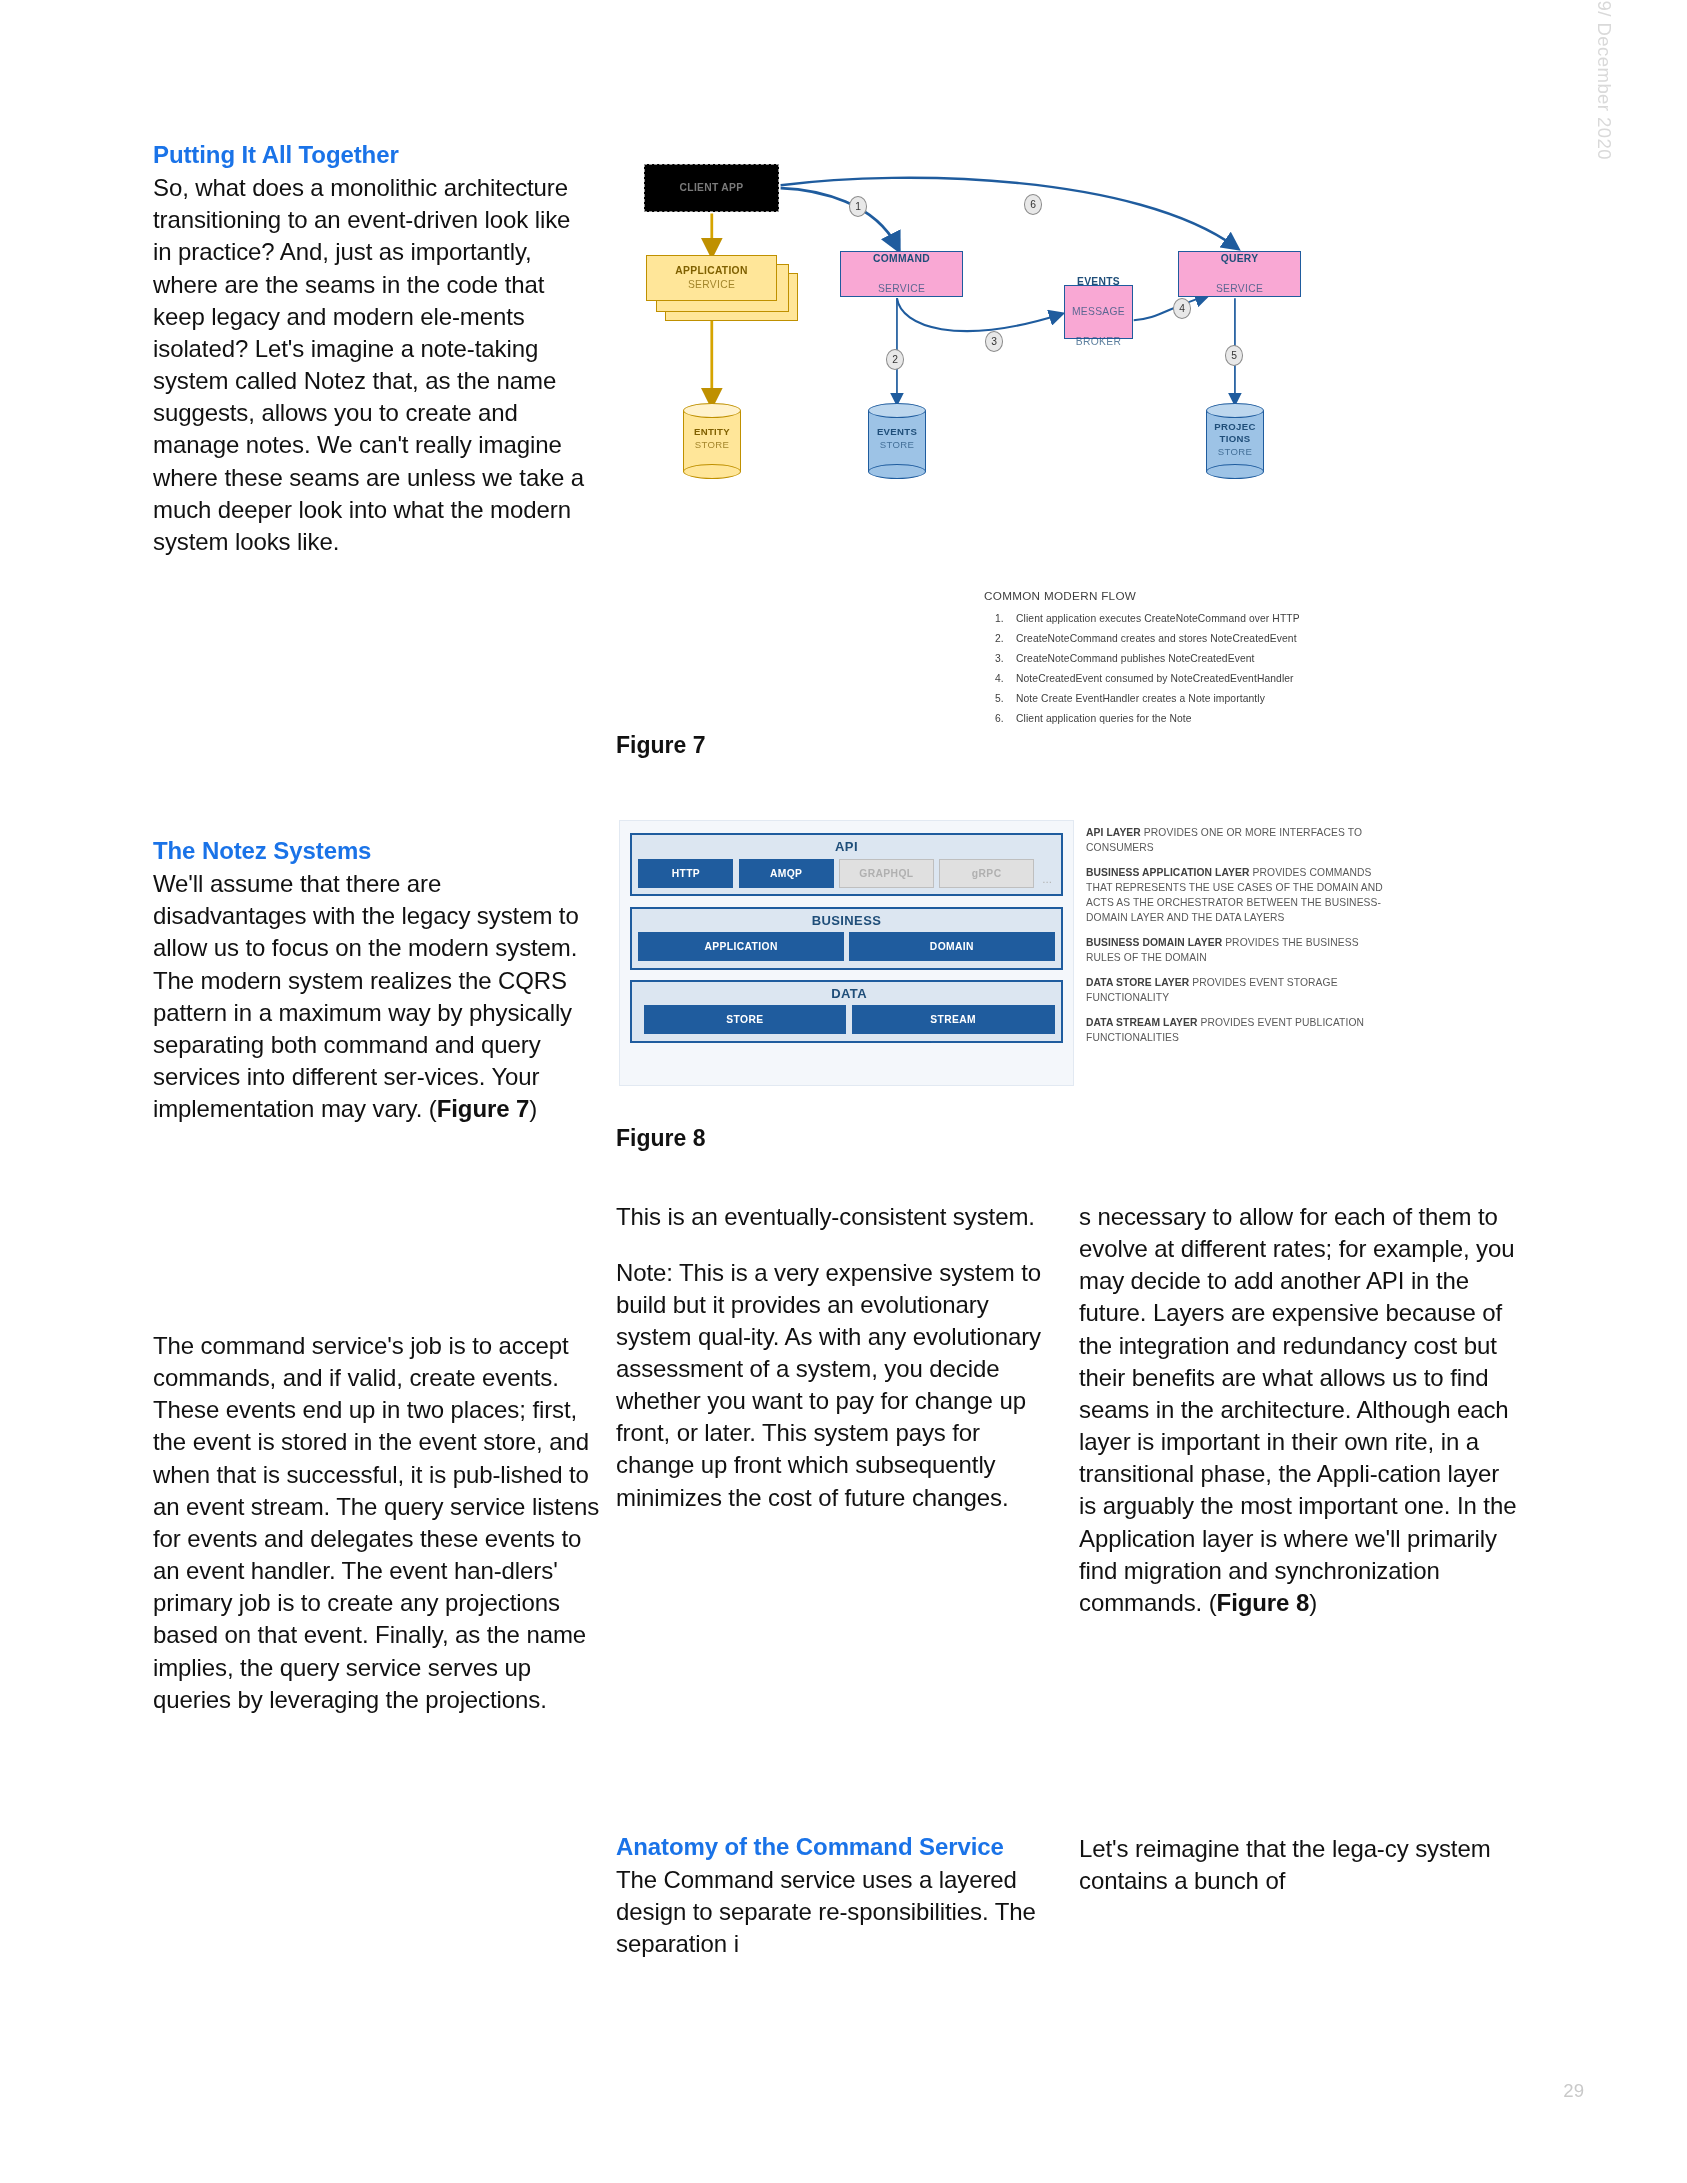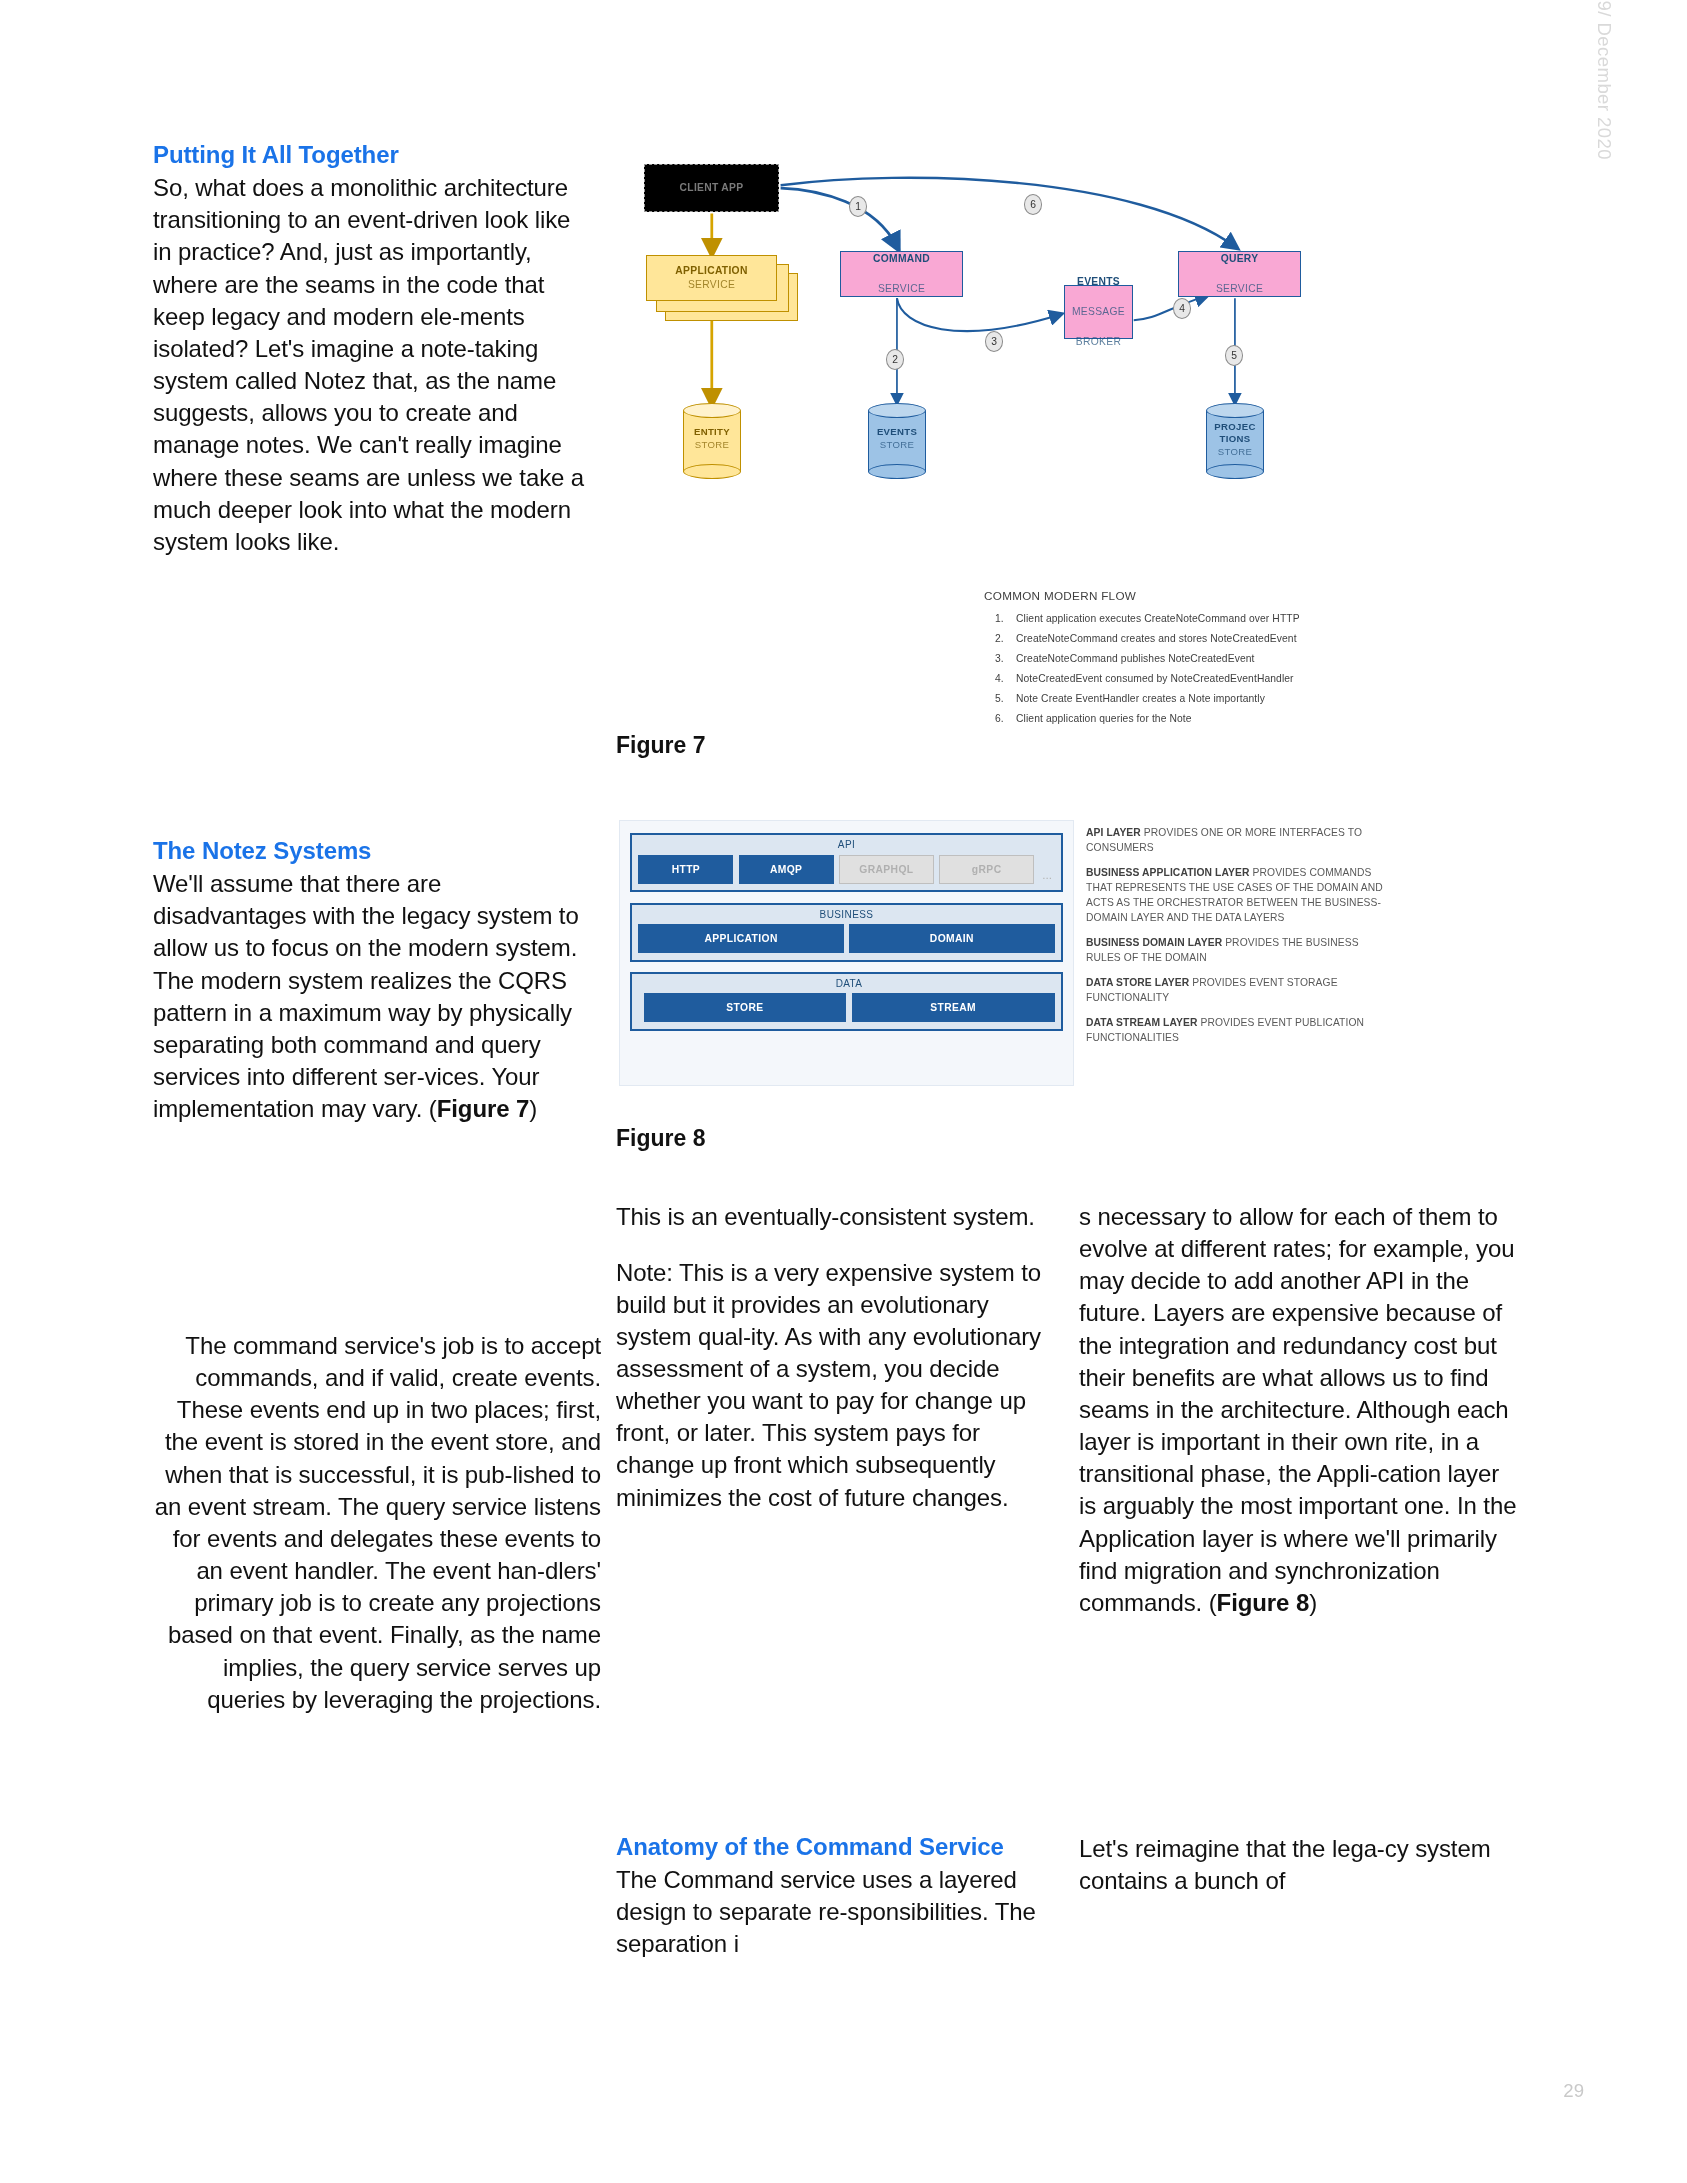--- a/index.html
+++ b/index.html
@@ -25,21 +25,21 @@
     position:absolute; right:103px; bottom:81px;
     font-size:18.6px; color:#c9c9c9;
   }
 
   
   .col{position:absolute;}
   .colA{left:153px; top:141px; width:441px;}
   .colB{left:616px; top:1201px; width:427px;}
   .colC{left:1079px; top:1201px; width:441px;}
   .colA2{left:153px; top:837px; width:448px;}
-  .colA3{left:153px; top:1330px; width:448px;text-align:right;}
+  .colA3{left:153px; top:1330px; width:448px;}
   .colB2{left:616px; top:1833px; width:427px;}
   .colC2{left:1079px; top:1833px; width:441px;}
 
   h2.sect{
     font-size:24px; font-weight:bold; color:#1a73e8;
     margin:0 0 2.8px 0; line-height:1.18; letter-spacing:-0.1px;
   }
   p.body{
     font-size:24px; line-height:1.34; color:#111;
     margin:0 0 23.4px 0; letter-spacing:-0.1px;
@@ -126,21 +126,21 @@
   #flow li .n{position:absolute;left:11px;top:0;}
 
   
   #fig8{position:absolute;left:619px;top:820px;width:455px;height:266px;
         background:#f4f7fb;border:0.7px solid #e2e9f2;box-sizing:border-box;padding:12.4px 9.6px;}
   .layer{
     background:#dce6f1;border:2.1px solid #1f5c9e;box-sizing:border-box;
     padding:4.1px 6.9px 6.9px 6.9px;margin-bottom:10.3px;position:relative;
   }
   .layer:last-child{margin-bottom:0;padding-left:12px;}
-  .layer .lname{text-align:center;font-size:10px;font-weight:normal;color:#1f4e79;letter-spacing:0.4px;margin-bottom:4.1px;}
+  .layer .lname{text-align:center;font-size:13px;font-weight:bold;color:#1f4e79;letter-spacing:0.4px;margin-bottom:4.1px;}
   .lrow{display:flex;gap:5.5px;}
   .chip{
     flex:1;height:29px;display:flex;align-items:center;justify-content:center;
     font-size:10.3px;font-weight:bold;letter-spacing:0.4px;box-sizing:border-box;
   }
   .chip.on{background:#1f5c9e;color:#fff;border:0.7px solid #1f5c9e;}
   .chip.off{background:#e0e0e0;color:#b0b0b0;border:0.7px solid #bfbfbf;}
   .ellipsis{width:15px;display:flex;align-items:flex-end;justify-content:center;
     color:#b4b4b4;font-size:11.7px;padding-bottom:2.8px;}
 

